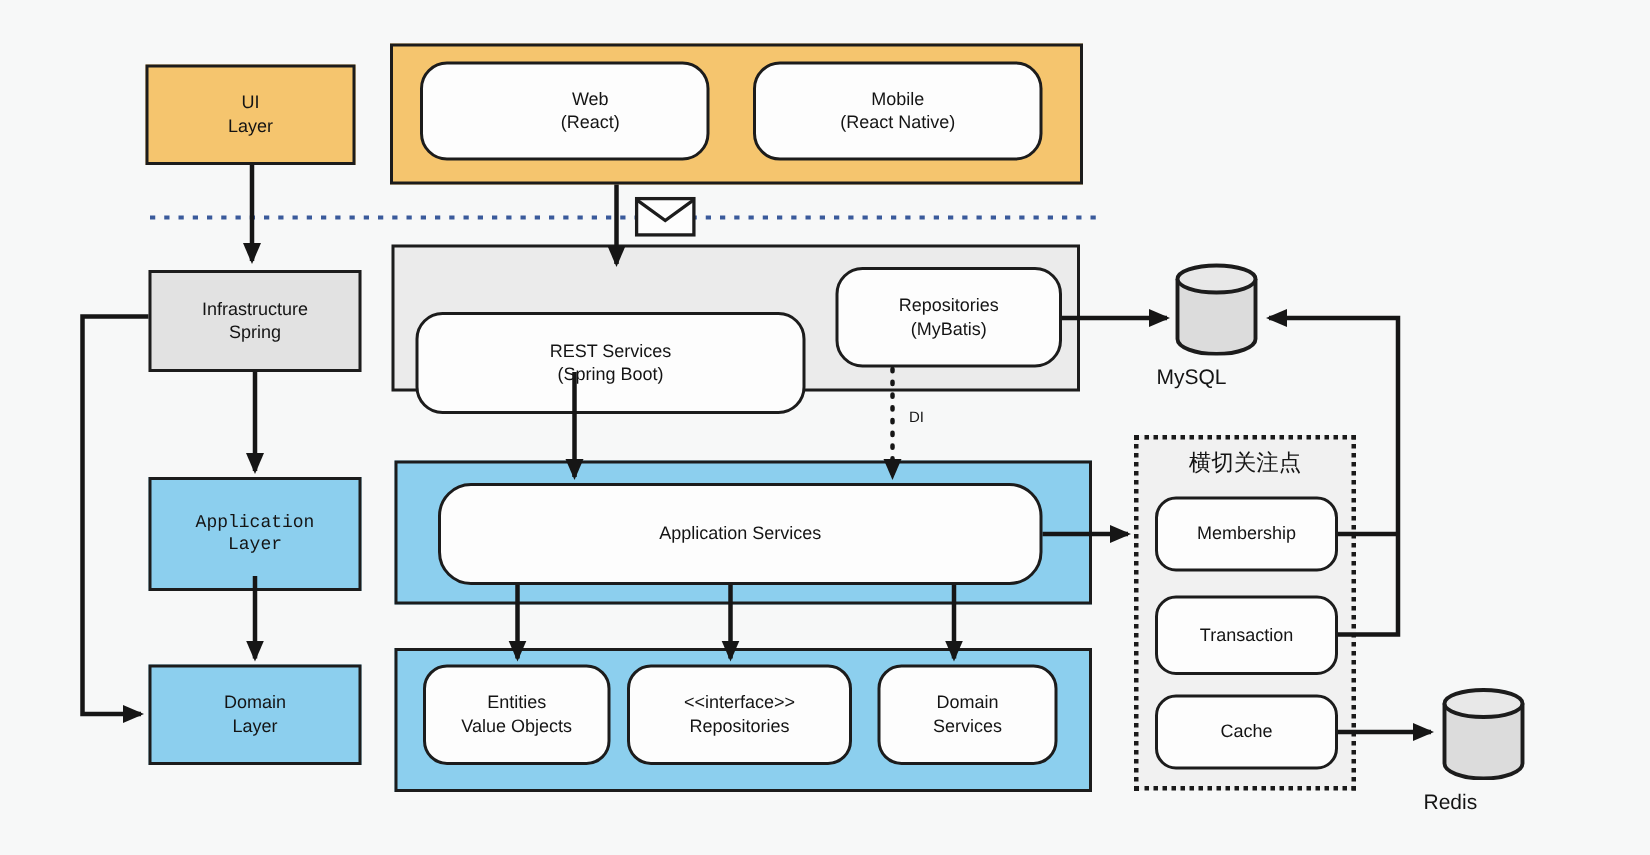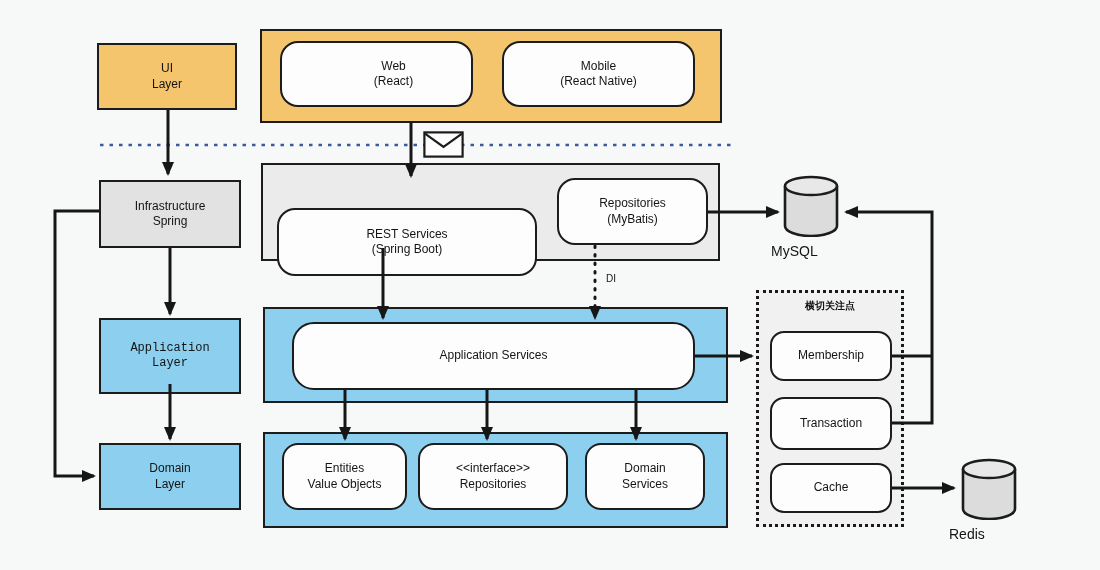--- a/index.html
+++ b/index.html
@@ -13,21 +13,21 @@
   .rect{border:2.4px solid #1c1c1c;}
   .orange{background:#F5C56E;}
   .blue{background:#8CCFEE;}
   .graybox{background:#E2E2E2;}
   .container{position:absolute;box-sizing:border-box;border:2.6px solid #1c1c1c;z-index:1;}
   .container.orange{background:#F5C56E;}
   .container.gray{background:#EBEBEB;}
   .container.blue{background:#8CCFEE;}
   .whitebox{background:#fdfdfd;border:2.4px solid #1c1c1c;border-radius:18px;z-index:2;}
   .dashed-panel{position:absolute;box-sizing:border-box;border:3px dotted #1a1a1a;background:#F1F1F1;z-index:1;}
-  .panel-title{position:absolute;text-align:center;font-size:10px;font-weight:bold;z-index:2;}
+  .panel-title{position:absolute;text-align:center;font-size:15px;font-weight:normal;z-index:2;}
   .db-icon{position:absolute;z-index:2;}
   .db-label{position:absolute;text-align:left;font-size:14px;z-index:2;}
   .small-note{position:absolute;font-size:10px;z-index:6;}
   .envelope{position:absolute;z-index:6;}
 </style>
 </head>
 <body>
 
 <div class="canvas">
 

